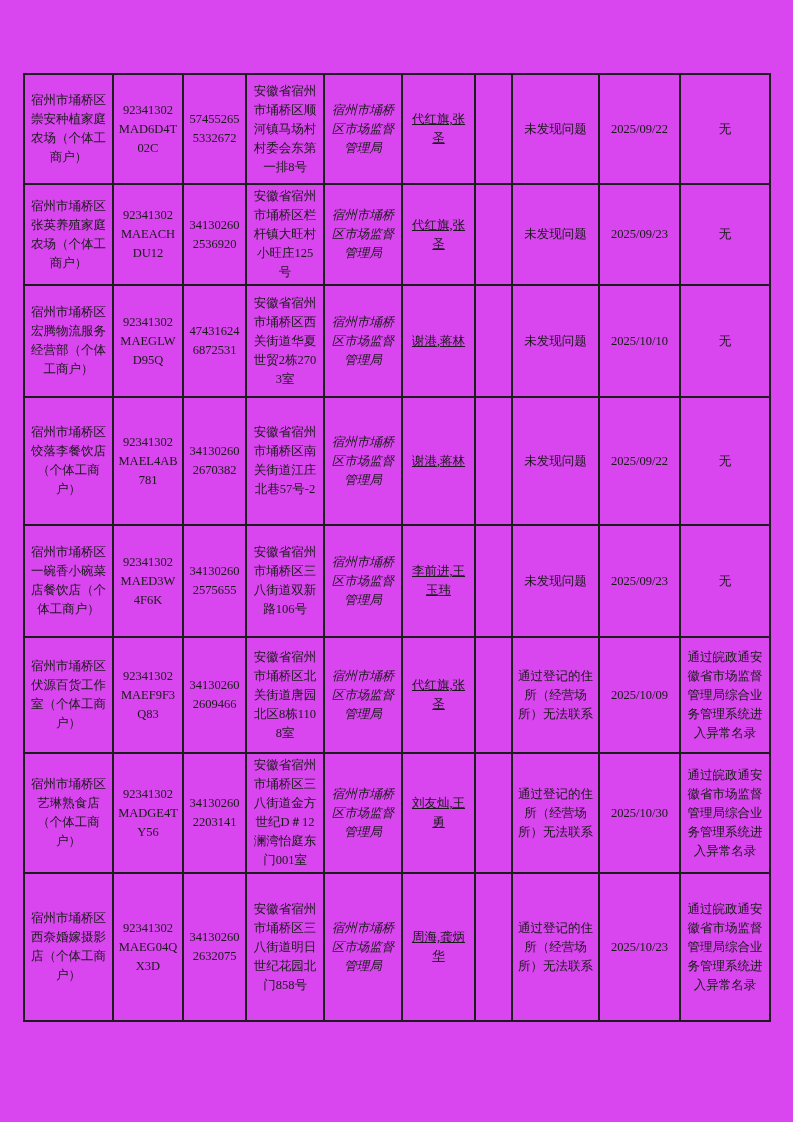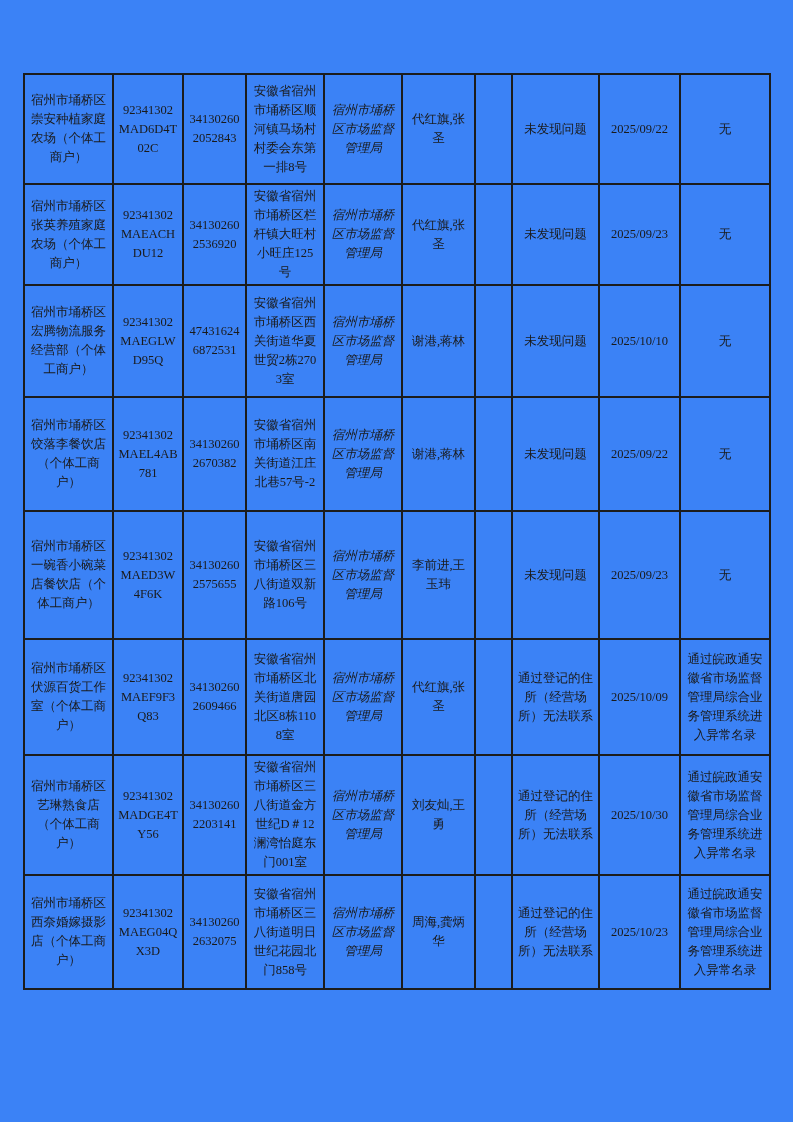--- a/index.html
+++ b/index.html
@@ -4,21 +4,21 @@
 <style>
   html, body {
     margin: 0;
     padding: 0;
     background: #ffffff;
   }
   .page {
     position: relative;
     width: 793px;
     height: 1122px;
-    background: #3b82f6;
+    background: #d946ef;
     overflow: hidden;
     font-family: "Liberation Serif", "DejaVu Serif", serif;
     color: #1a1a1a;
   }
   table.insp {
     position: absolute;
     left: 23px;
     top: 73px;
     border-collapse: collapse;
     table-layout: fixed;
@@ -44,34 +44,34 @@
   col.c-blank     { width: 37px; }
   col.c-result    { width: 87px; }
   col.c-date      { width: 81px; }
   col.c-remark    { width: 90px; }
 
   td.cell-name      { padding: 2px 5px; }
   td.cell-code      { font-size: 12px; padding: 2px 2px; }
   td.cell-regno     { font-size: 12px; padding: 2px 6px; }
   td.cell-address   { padding: 2px 3px; }
   td.cell-authority { padding: 2px 6px; font-style: italic; }
-  td.cell-inspectors{ padding: 2px 4px; }
+  td.cell-inspectors{ padding: 2px 4px; text-decoration: underline; }
   td.cell-result    { padding: 2px 5px; }
   td.cell-date      { font-size: 12.5px; white-space: nowrap; }
   td.cell-remark    { padding: 2px 5px; }
 
   
   tr.r0 { height: 110px; }
   tr.r1 { height: 89px; }
   tr.r2 { height: 112px; margin-top: 40px; }
-  tr.r3 { height: 114px; margin-top: 36px; }
-  tr.r4 { height: 128px; }
+  tr.r3 { height: 128px; margin-top: 36px; }
+  tr.r4 { height: 112px; }
   tr.r5 { height: 116px; margin-top: 35px; }
   tr.r6 { height: 114px; }
-  tr.r7 { height: 114px; padding-left: 30px; }
+  tr.r7 { height: 148px; padding-left: 30px; }
   tr.r8 { height: 111px; }
 </style>
 </head>
 <body>
 
 <div class="page">
   <table class="insp">
     <colgroup>
       <col class="c-name">
         <col class="c-code">
@@ -81,21 +81,21 @@
       <col class="c-inspectors">
         <col class="c-blank">
         <col class="c-result">
         <col class="c-date">
         <col class="c-remark">
     </colgroup>
     <tbody>
       <tr class="r0">
         <td class="cell-name">宿州市埇桥区崇安种植家庭农场（个体工商户）</td>
         <td class="cell-code">92341302MAD6D4T02C</td>
-        <td class="cell-regno">341302602052843</td>
+        <td class="cell-regno">574552655332672</td>
         <td class="cell-address">安徽省宿州市埇桥区顺河镇马场村村委会东第一排8号</td>
         <td class="cell-authority">宿州市埇桥区市场监督管理局</td>
         <td class="cell-inspectors">代红旗,张圣</td>
         <td class="cell-blank"></td>
         <td class="cell-result">未发现问题</td>
         <td class="cell-date">2025/09/22</td>
         <td class="cell-remark">无</td>
       </tr>
       <tr class="r1">
         <td class="cell-name">宿州市埇桥区张英养殖家庭农场（个体工商户）</td>

